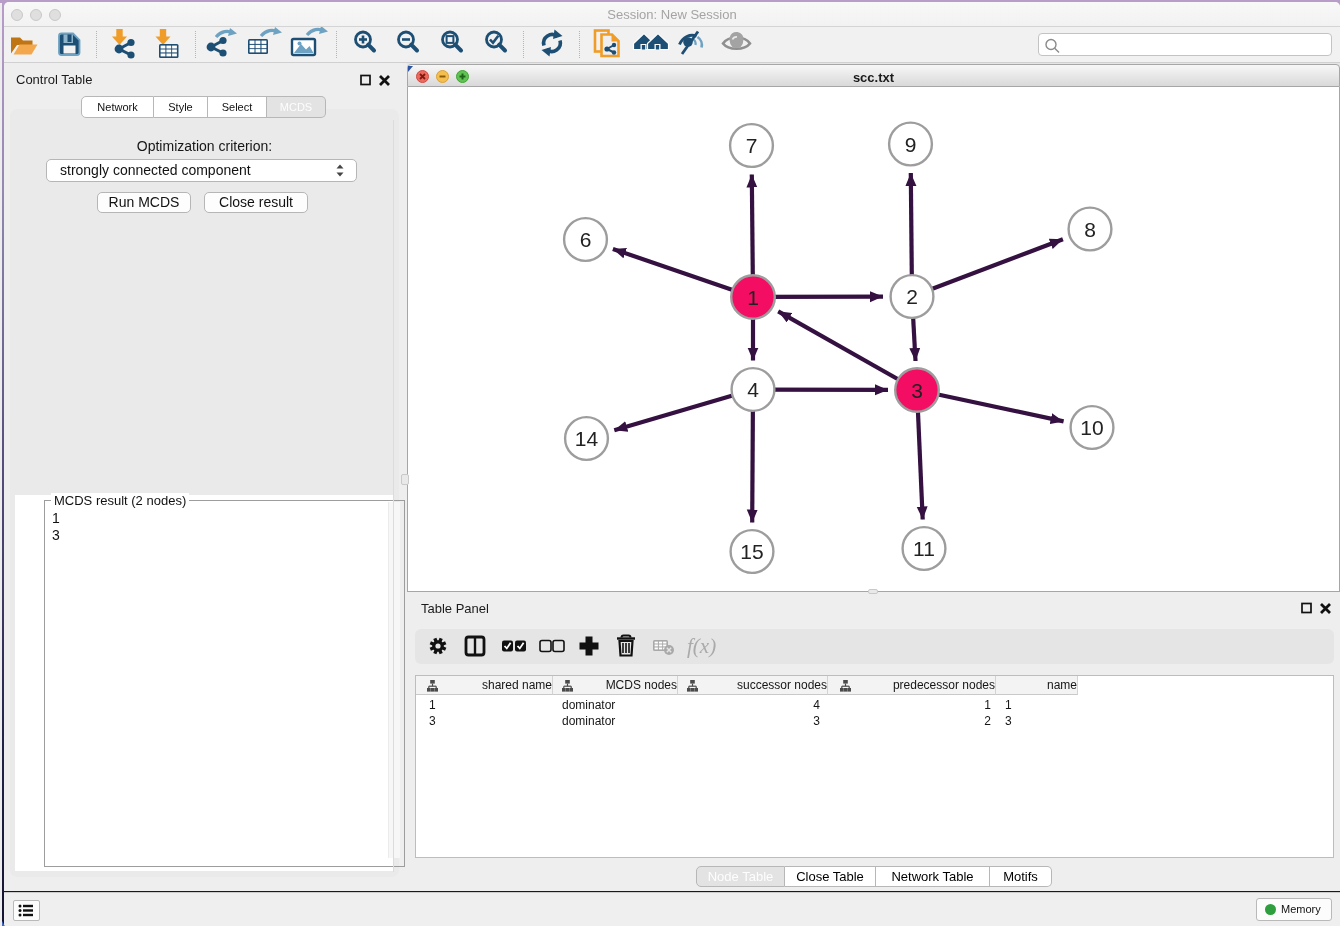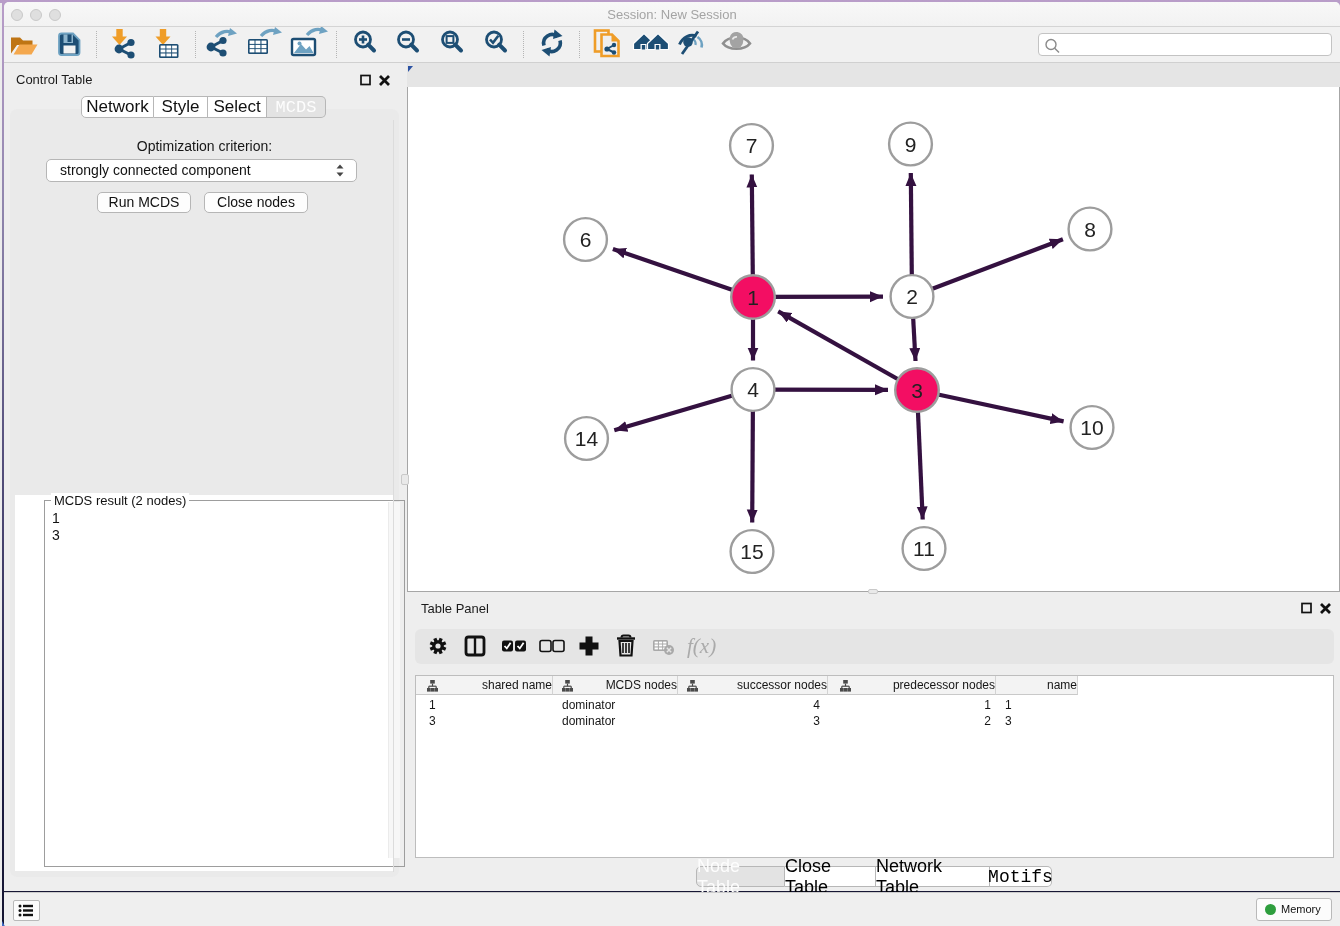--- a/index.html
+++ b/index.html
@@ -12,43 +12,43 @@
 #wtitle{position:absolute;top:5px;left:0;width:100%;text-align:center;font-size:13px;color:#a4a4a4;}
 #toolbar{position:absolute;left:0;top:25px;width:1336px;height:36px;background:#f1f1f1;border-bottom:1px solid #d0d0d0;box-sizing:border-box;}
 .sep{position:absolute;top:4px;height:27px;width:0;border-left:1px dotted #b5b5b5;}
 #search{position:absolute;left:1034px;top:6px;width:294px;height:23px;background:#fff;border:1px solid #c3c3c3;border-radius:4px;box-sizing:border-box;}
 #statusbar{position:absolute;left:0;top:890px;width:1336px;height:34px;background:#efefef;border-top:1px solid #cbcbcb;box-sizing:border-box;}
 #listbtn{position:absolute;left:9px;top:7px;width:27px;height:21px;background:#fcfcfc;border:1px solid #b9b9b9;border-radius:2px;box-sizing:border-box;}
 #membtn{position:absolute;left:1252px;top:5px;width:76px;height:23px;background:#fcfcfc;border:1px solid #b9b9b9;border-radius:3px;font-size:11px;color:#111;box-sizing:border-box;line-height:21px;}
 #cpanel{position:absolute;left:0;top:61px;width:403px;height:828px;background:#eeeeee;}
 .ptitle{font-size:13px;color:#1b1b1b;}
 .wicons{position:absolute;}
-.tabgrp{position:absolute;display:flex;height:22px;font-size:17px;color:#111;z-index:3;}
+.tabgrp{position:absolute;display:flex;height:22px;font-size:11px;color:#111;z-index:3;}
 .tab{background:#fff;border:1px solid #b7b7b7;border-left:none;display:flex;align-items:center;justify-content:center;box-sizing:border-box;}
 .tab.first{border-left:1px solid #b7b7b7;border-radius:5px 0 0 5px;}
-.tab.last{border-radius:0 5px 5px 0;font-family:Liberation Mono, monospace;}
+.tab.last{border-radius:0 5px 5px 0;}
 .tab.sel{background:#e3e3e3;color:#fdfdfd;}
 #cpcontent{position:absolute;left:6px;top:46px;width:389px;height:768px;background:#eaeaea;border-radius:7px;}
 #optlabel{position:absolute;left:0;top:29px;width:389px;text-align:center;font-size:14px;color:#161616;}
 #combo{position:absolute;left:36px;top:50px;width:311px;height:23px;background:#fff;border:1px solid #b6b6b6;border-radius:5px;font-size:14px;color:#111;line-height:21px;box-sizing:border-box;}
 .btn{position:absolute;height:21px;background:#fdfdfd;border:1px solid #b6b6b6;border-radius:5px;font-size:14px;color:#111;text-align:center;line-height:19px;box-sizing:border-box;}
 #resultbox{position:absolute;left:5px;top:386px;width:378px;height:376px;background:#fff;}
 #fieldset{position:absolute;left:5px;top:5px;width:361px;height:367px;border:1px solid #9d9d9d;box-sizing:border-box;margin-left:24px;}
 #legend{position:absolute;left:6px;top:-8px;background:#fff;padding:0 3px;font-size:13px;color:#111;}
 #netpanel{position:absolute;left:403px;top:62px;width:933px;height:530px;}
 #nethead{position:absolute;left:0;top:0;width:933px;height:23px;background:linear-gradient(#f7f7f7,#d9d9d9);border:1px solid #a6a6a6;border-radius:4px 4px 0 0;box-sizing:border-box;}
 #netcanvas{position:absolute;left:0;top:23px;width:933px;height:505px;background:#fff;border:1px solid #a6a6a6;border-top:none;box-sizing:border-box;}
 .light{position:absolute;top:5px;width:13px;height:13px;border-radius:50%;box-sizing:border-box;}
 #nettitle{position:absolute;top:5px;left:0;width:100%;text-align:center;font-size:13px;font-weight:bold;color:#1a1a1a;}
 #tpanel{position:absolute;left:403px;top:590px;width:933px;height:299px;background:#eeeeee;}
 #ttool{position:absolute;left:8px;top:37px;width:919px;height:35px;background:#e5e5e5;border-radius:6px;}
 #ttable{position:absolute;left:8px;top:83px;width:919px;height:183px;background:#fff;border:1px solid #bdbdbd;box-sizing:border-box;}
 .th{position:absolute;top:0;height:19px;background:#f3f3f3;border-right:1px solid #d3d3d3;border-bottom:1px solid #c9c9c9;box-sizing:border-box;font-size:12px;color:#161616;text-align:right;line-height:19px;}
 .td{position:absolute;font-size:12px;color:#161616;height:16px;line-height:16px;}
-#ttabs{position:absolute;display:flex;height:21px;font-size:18px;top:274px;}
+#ttabs{position:absolute;display:flex;height:21px;font-size:13px;top:274px;}
 #ttabs .tab{padding:0;}
 .grip{position:absolute;background:#e9e9e9;border:1px solid #c9c9c9;border-radius:2px;box-sizing:border-box;}
 </style></head>
 <body>
 <div style="position:absolute;left:0;top:3px;width:2px;height:923px;background:#ededed"></div>
 <div id="win">
   <div id="titlebar">
     <div class="tl" style="left:6.5px"></div>
     <div class="tl" style="left:25.5px"></div>
     <div class="tl" style="left:44.5px"></div>
@@ -171,32 +171,44 @@
     </div>
     <div id="cpcontent">
       <div id="combo"><span style="padding-left:13px">strongly connected component</span>
         <svg width="14" height="17" style="position:absolute;right:9px;top:2px">
             <path d="M3.5,6.5 L7,2.5 L10.5,6.5 Z" fill="#444"></path>
             <path d="M3.5,10.5 L7,14.5 L10.5,10.5 Z" fill="#444"></path>
           </svg>
       </div>
       <div id="optlabel">Optimization criterion:</div>
       <div class="btn" style="left:87px;top:83px;width:94px">Run MCDS</div>
-      <div class="btn" style="left:194px;top:83px;width:104px">Close nodes</div>
+      <div class="btn" style="left:194px;top:83px;width:104px">Close result</div>
       <div id="resultbox">
         <div id="fieldset">
           <div id="legend">MCDS result (2 nodes)</div>
           <div class="abs" style="left:7px;top:9px;font-size:14px;color:#111;line-height:16.5px">1<br>3</div>
           <div class="abs" style="right:4px;top:1px;width:11px;height:356px;background:#f7f7f7;border-left:1px solid #ebebeb"></div>
         </div>
       </div>
     </div>
     <div class="abs" style="left:389px;top:57px;width:0;height:752px;border-left:1px solid #dcdcdc"></div>
   </div>
   <div id="netpanel">
+    <div id="nethead">
+      <div class="light" style="left:8px;background:#ed6a5e;border:1px solid #d24940"></div>
+      <div class="light" style="left:28px;background:#f5bf4f;border:1px solid #dda036"></div>
+      <div class="light" style="left:48px;background:#61c354;border:1px solid #40a433"></div>
+      <svg class="wicons" style="left:8px;top:5px" width="56" height="14">
+          <path d="M4,4 L9,9 M9,4 L4,9" stroke="#7d1a12" stroke-width="1.8"></path>
+          <line x1="23.5" y1="6.5" x2="29.5" y2="6.5" stroke="#8a5c0a" stroke-width="2"></line>
+          <line x1="43.5" y1="6.5" x2="49.5" y2="6.5" stroke="#1e6418" stroke-width="2"></line>
+          <line x1="46.5" y1="3.5" x2="46.5" y2="9.5" stroke="#1e6418" stroke-width="2"></line>
+        </svg>
+      <div id="nettitle">scc.txt</div>
+    </div>
     <div id="netcanvas">
         <svg id="graph" width="930" height="503" style="position:absolute;left:1px;top:0">
 <defs>
             <marker id="ah" markerUnits="userSpaceOnUse" markerWidth="14" markerHeight="12" refX="13" refY="5.5" orient="auto">
               <path d="M0,0 L13,5.5 L0,11 Z" fill="#341140"></path>
             </marker>
           </defs>
 <line x1="344.0" y1="210.0" x2="342.8" y2="87.5" stroke="#341140" stroke-width="4.2" marker-end="url(#ah)"></line>
 <line x1="344.0" y1="210.0" x2="203.9" y2="161.9" stroke="#341140" stroke-width="4.2" marker-end="url(#ah)"></line>
 <line x1="344.0" y1="210.0" x2="474.0" y2="209.6" stroke="#341140" stroke-width="4.2" marker-end="url(#ah)"></line>

